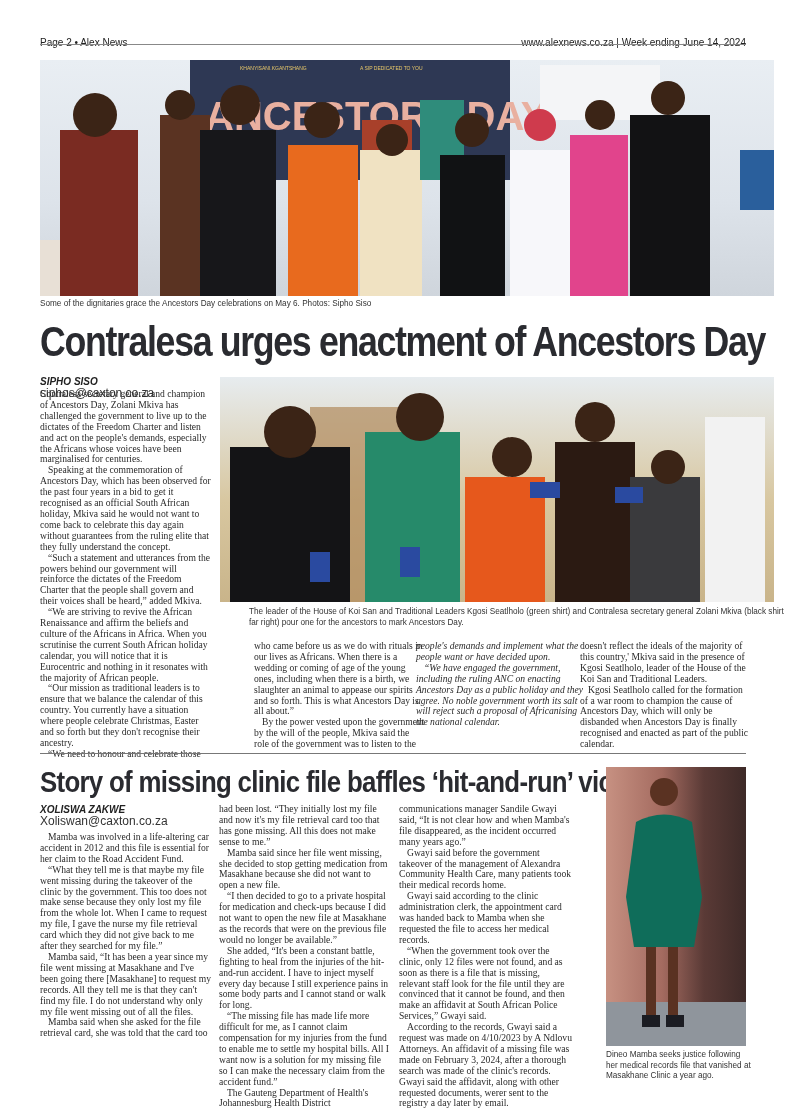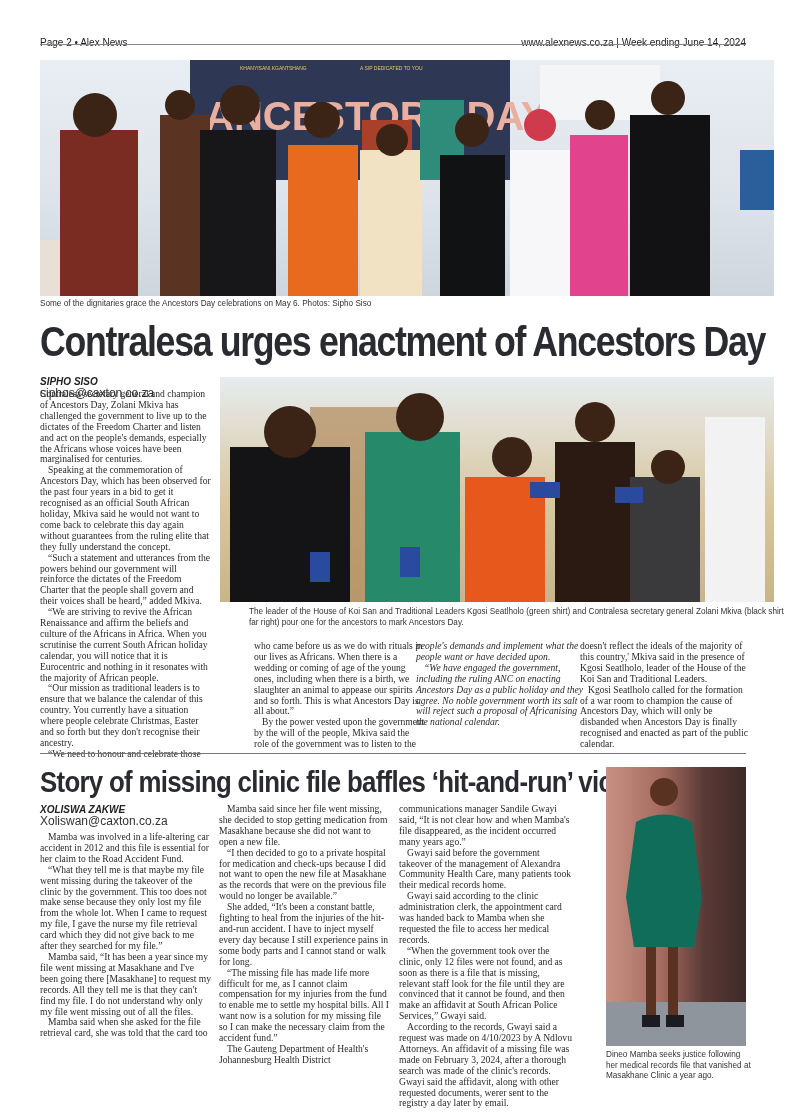--- a/index.html
+++ b/index.html
@@ -139,20 +139,21 @@
 </div>
 
 <div class="col" style="left:40px; top:832px; width:172px;">
   <p>Mamba was involved in a life-altering car accident in 2012 and this file is essential for her claim to the Road Accident Fund.</p>
   <p>“What they tell me is that maybe my file went missing during the takeover of the clinic by the government. This too does not make sense because they only lost my file from the whole lot. When I came to request my file, I gave the nurse my file retrieval card which they did not give back to me after they searched for my file.”</p>
   <p>Mamba said, “It has been a year since my file went missing at Masakhane and I've been going there [Masakhane] to request my records. All they tell me is that they can't find my file. I do not understand why only my file went missing out of all the files.</p>
   <p>Mamba said when she asked for the file retrieval card, she was told that the card too</p>
 </div>
 
 <div class="col" style="left:219px; top:804px; width:172px;">
+  <p class="first">had been lost. “They initially lost my file and now it's my file retrieval card too that has gone missing. All this does not make sense to me.”</p>
   <p>Mamba said since her file went missing, she decided to stop getting medication from Masakhane because she did not want to open a new file.</p>
   <p>“I then decided to go to a private hospital for medication and check-ups because I did not want to open the new file at Masakhane as the records that were on the previous file would no longer be available.”</p>
   <p>She added, “It's been a constant battle, fighting to heal from the injuries of the hit-and-run accident. I have to inject myself every day because I still experience pains in some body parts and I cannot stand or walk for long.</p>
   <p>“The missing file has made life more difficult for me, as I cannot claim compensation for my injuries from the fund to enable me to settle my hospital bills. All I want now is a solution for my missing file so I can make the necessary claim from the accident fund.”</p>
   <p>The Gauteng Department of Health's Johannesburg Health District</p>
 </div>
 
 <div class="col" style="left:399px; top:804px; width:174px;">
   <p class="first">communications manager Sandile Gwayi said, “It is not clear how and when Mamba's file disappeared, as the incident occurred many years ago.”</p>
   <p>Gwayi said before the government takeover of the management of Alexandra Community Health Care, many patients took their medical records home.</p>

